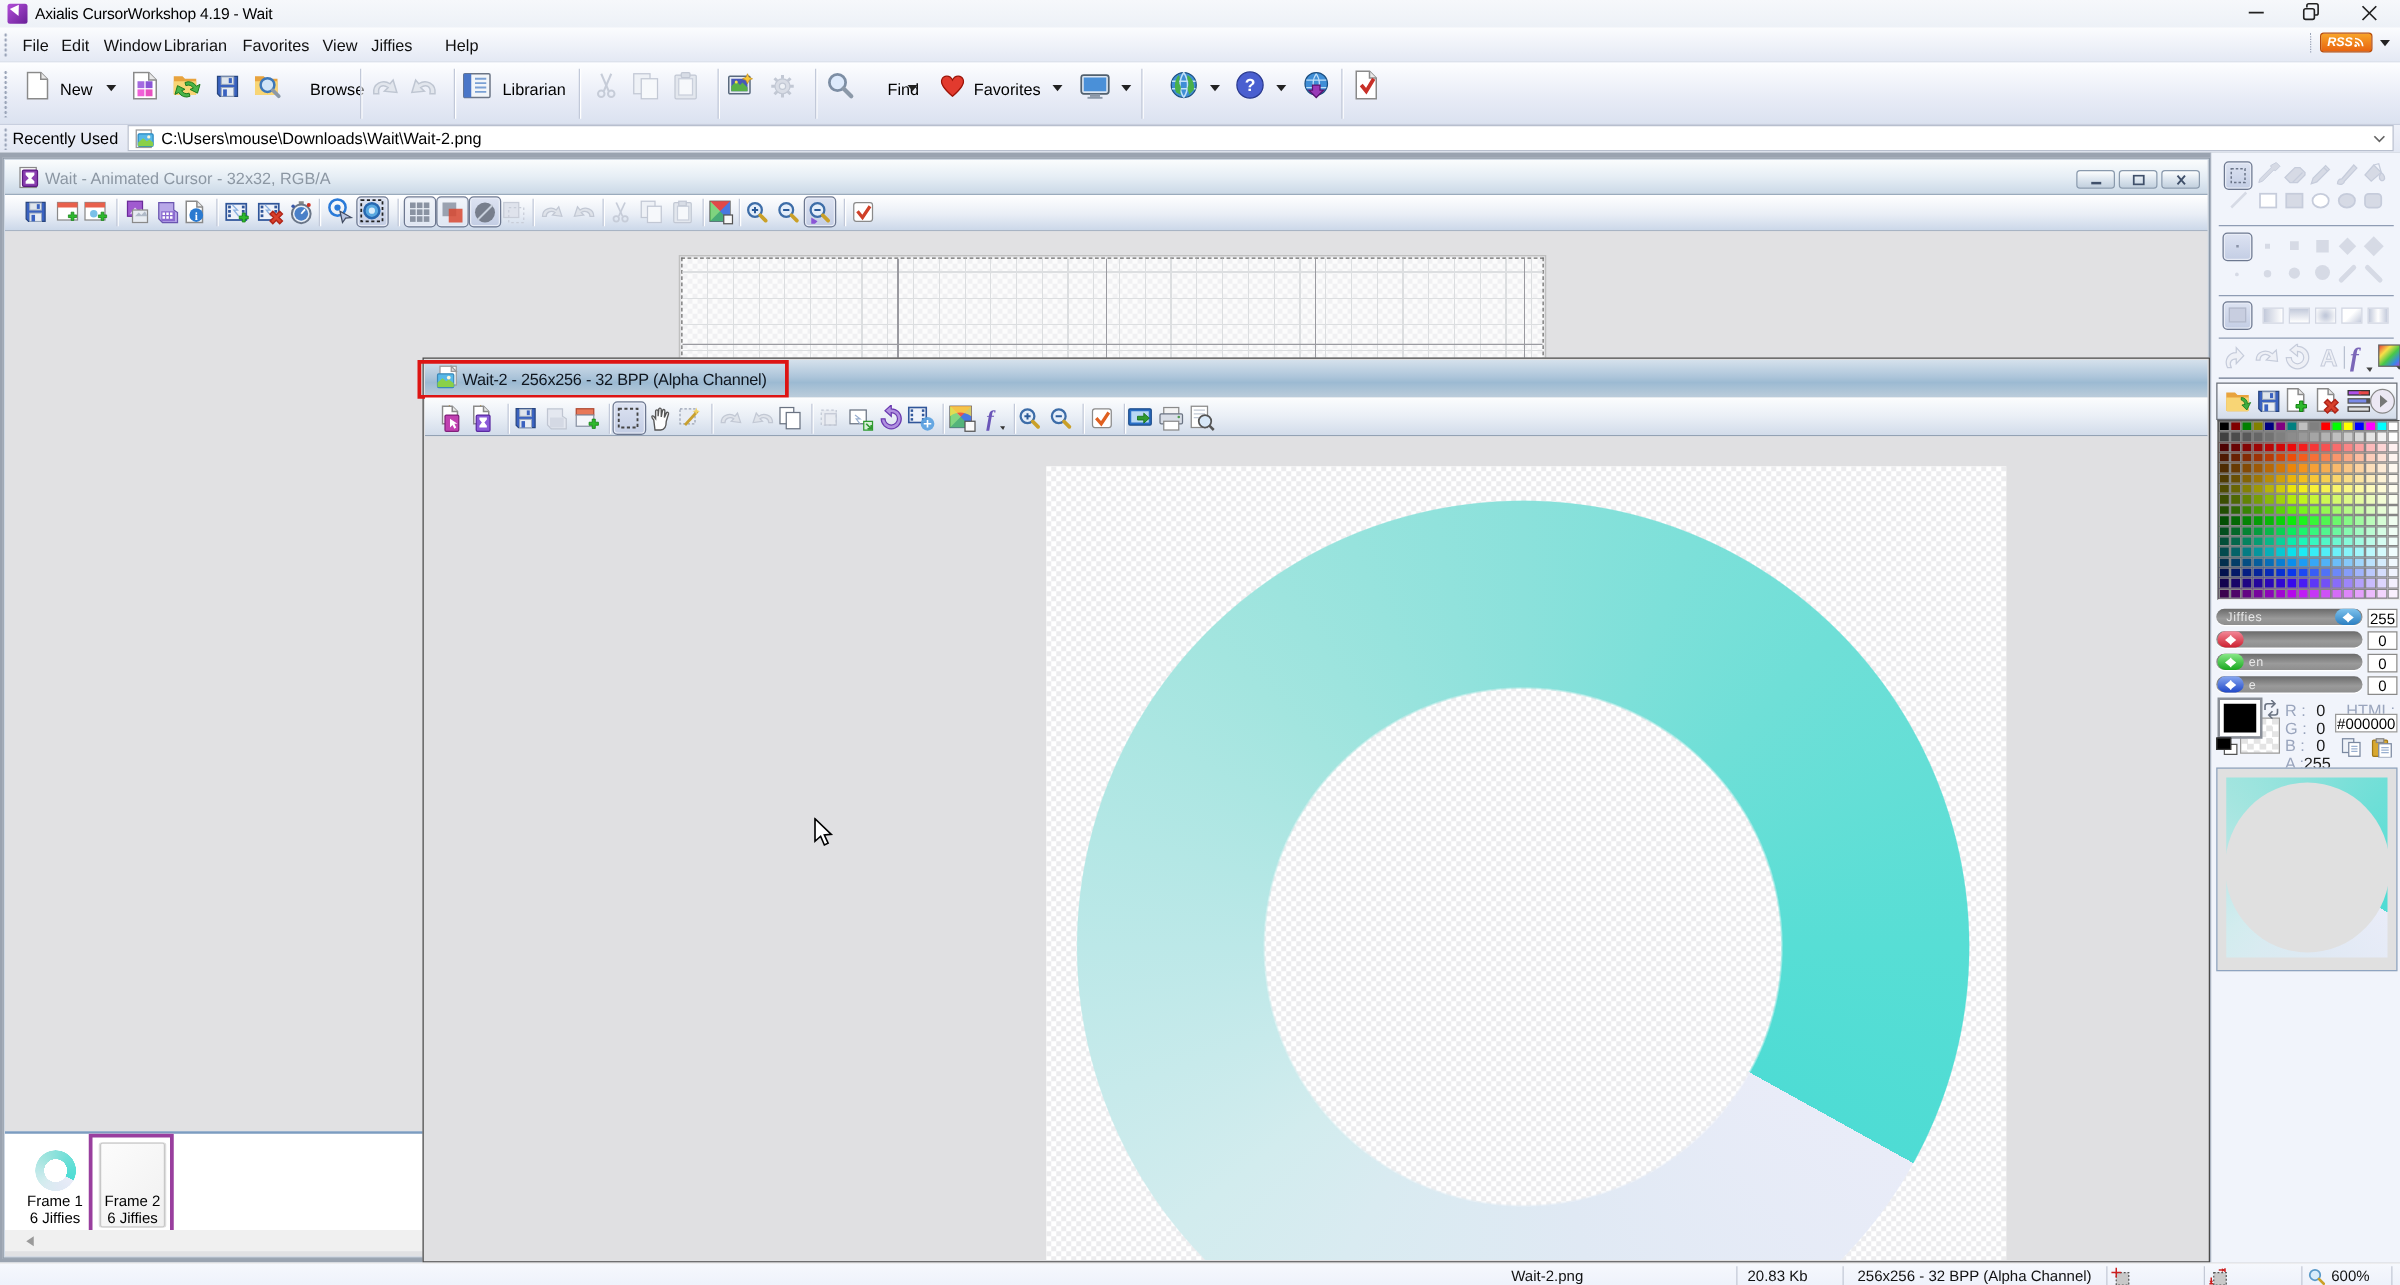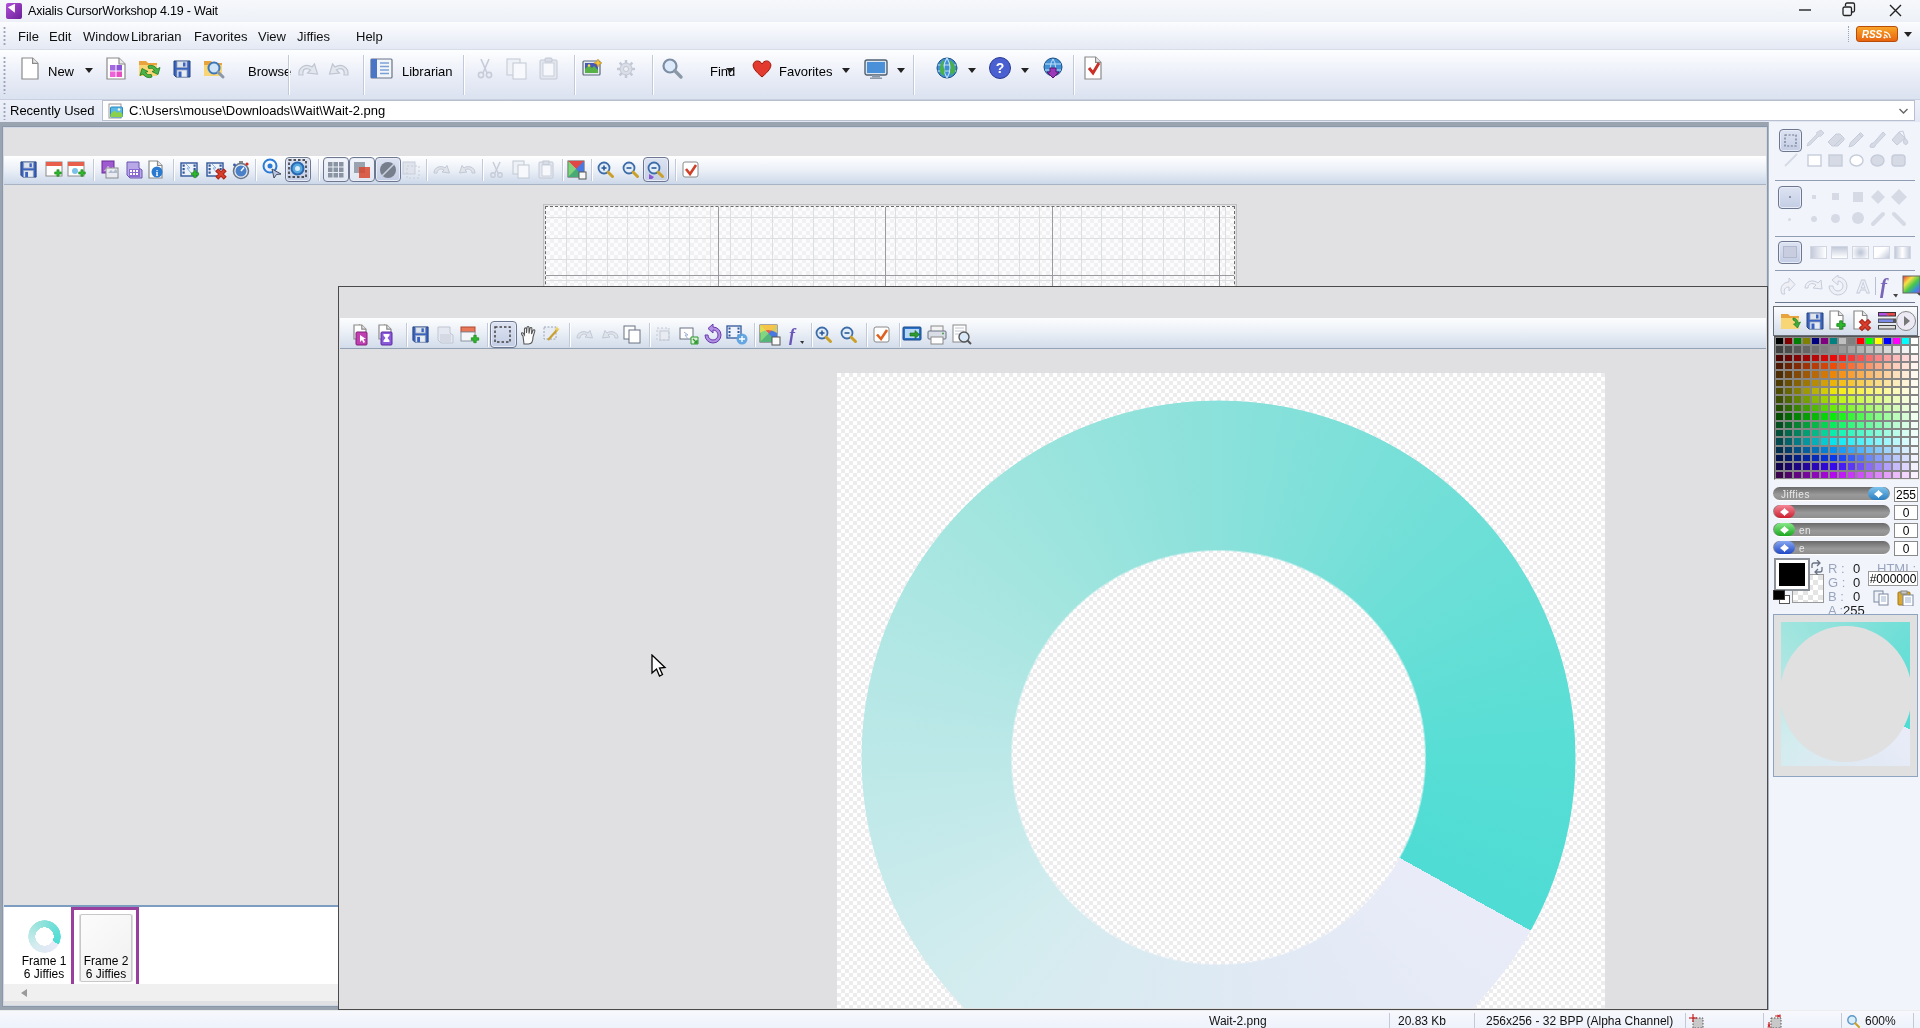--- a/index.html
+++ b/index.html
@@ -270,20 +270,43 @@
         <circle cx="11" cy="6.5" r="1.3" fill="#fef6d8"></circle>
       </svg>
   <span class="path">C:\Users\mouse\Downloads\Wait\Wait-2.png</span>
   <svg style="position:absolute;right:5px;top:6px" width="11" height="8" viewBox="0 0 11 8">
         <path d="M1.5 2 L5.5 6 L9.5 2" fill="none" stroke="#666" stroke-width="1.4"></path>
       </svg>
     </div>
 </div>
 <div id="mdistrip" class="abs"></div>
 <div id="waitwin" class="abs">
+  <div id="waittitle">
+      <svg style="position:absolute;left:11px;top:5px" width="17" height="18" viewBox="0 0 17 18">
+        <rect x="1" y="1" width="13" height="16" fill="#fff" stroke="#888"></rect>
+        <rect x="3" y="3" width="12" height="13" rx="1" fill="#8a3fb0" stroke="#5a1a80"></rect>
+        <path d="M5.5 5 h7 v2 l-2.5 2.5 2.5 2.5 v2 h-7 v-2 l2.5 -2.5 -2.5 -2.5 Z" fill="#fff"></path>
+      </svg>
+      <span class="txt">Wait - Animated Cursor - 32x32, RGB/A</span>
+      <div class="cbtn" style="left:1657px;top:8px">
+        <svg width="12" height="9" viewBox="0 0 12 9">
+          <rect x="2" y="6" width="8" height="2" fill="#40506a"></rect>
+        </svg>
+      </div>
+      <div class="cbtn" style="left:1691px;top:8px">
+        <svg width="12" height="9" viewBox="0 0 12 9">
+          <rect x="2" y="1" width="8" height="7" fill="none" stroke="#40506a" stroke-width="1.4"></rect>
+        </svg>
+      </div>
+      <div class="cbtn" style="left:1725px;top:8px">
+        <svg width="12" height="9" viewBox="0 0 12 9">
+          <path d="M3 1 L9 8 M9 1 L3 8" stroke="#40506a" stroke-width="1.5"></path>
+        </svg>
+      </div>
+    </div>
   <div id="waittoolbar">
       <svg class="icon" style="left:15px;top:4px;" width="20" height="20" viewBox="0 0 20 20">
         <g transform="scale(0.95)">
           <path d="M2 2 h16 v16 h-14 l-2 -2 Z" fill="#3a62c0" stroke="#27457e" stroke-width="1"></path>
           <rect x="5" y="2.5" width="10" height="6" fill="#dfe5ec" stroke="#9aa8bc" stroke-width=".8"></rect>
           <rect x="11" y="3.5" width="2.5" height="4" fill="#3a62c0"></rect>
           <rect x="5" y="11" width="10" height="7" fill="#e8edf4" stroke="#9aa8bc" stroke-width=".8"></rect>
           <rect x="6.5" y="12.5" width="3" height="5.5" fill="#3a62c0"></rect>
         </g>
       </svg>
@@ -478,20 +501,31 @@
       <div id="frame2box">
         <div id="frame2card"></div>
       </div>
       <div class="framelbl" style="left:67px;top:48px">Frame 2<br>6 Jiffies</div>
     </div>
   <div id="framescroll">
       <span class="ar"></span>
     </div>
 </div>
 <div id="wait2" class="abs">
+  <div id="w2title">
+    <svg style="position:absolute;left:9px;top:4px" width="19" height="21" viewBox="0 0 19 21">
+        <rect x="3" y="1" width="13" height="15" fill="#fff" stroke="#999"></rect>
+        <path d="M12 1 l4 4 h-4 Z" fill="#ddd" stroke="#999"></path>
+        <rect x="1" y="7" width="13" height="11" rx="1" fill="#58b8e8" stroke="#3a88b8"></rect>
+        <path d="M1 14 l4 -3.5 3 2.5 2 -1.5 4 3 v3 h-13 Z" fill="#8ad048"></path>
+        <circle cx="10" cy="10" r="1.5" fill="#fef6d8"></circle>
+      </svg>
+    <span class="txt">Wait-2 - 256x256 - 32 BPP (Alpha Channel)</span>
+    <div id="redrect"></div>
+  </div>
   <div id="w2toolbar">
       <svg class="icon" style="left:13px;top:6px;" width="22" height="22" viewBox="0 0 22 22">
         <g transform="translate(2,0) scale(0.9)">
           <g fill="#f0c030" stroke="#c89010" stroke-width=".5">
             <path d="M5 0 l1.2 3.2 3.3 0.3 -2.5 2.2 0.8 3.3 -2.8 -1.8 -2.8 1.8 0.8 -3.3 -2.5 -2.2 3.3 -0.3 Z"></path>
           </g>
         </g>
         <path d="M1 1 h7.800000000000001 l4.2 4.2 V15 H1 Z" fill="#fff" stroke="#8a8a8a" stroke-width="1.2"></path>
         <path d="M8.8 1 v4.2 h4.2" fill="#e8e8e8" stroke="#8a8a8a" stroke-width="1.2"></path>
         <rect x="3" y="8" width="11" height="13" rx="1" fill="#c040b0" stroke="#80207a"></rect>

